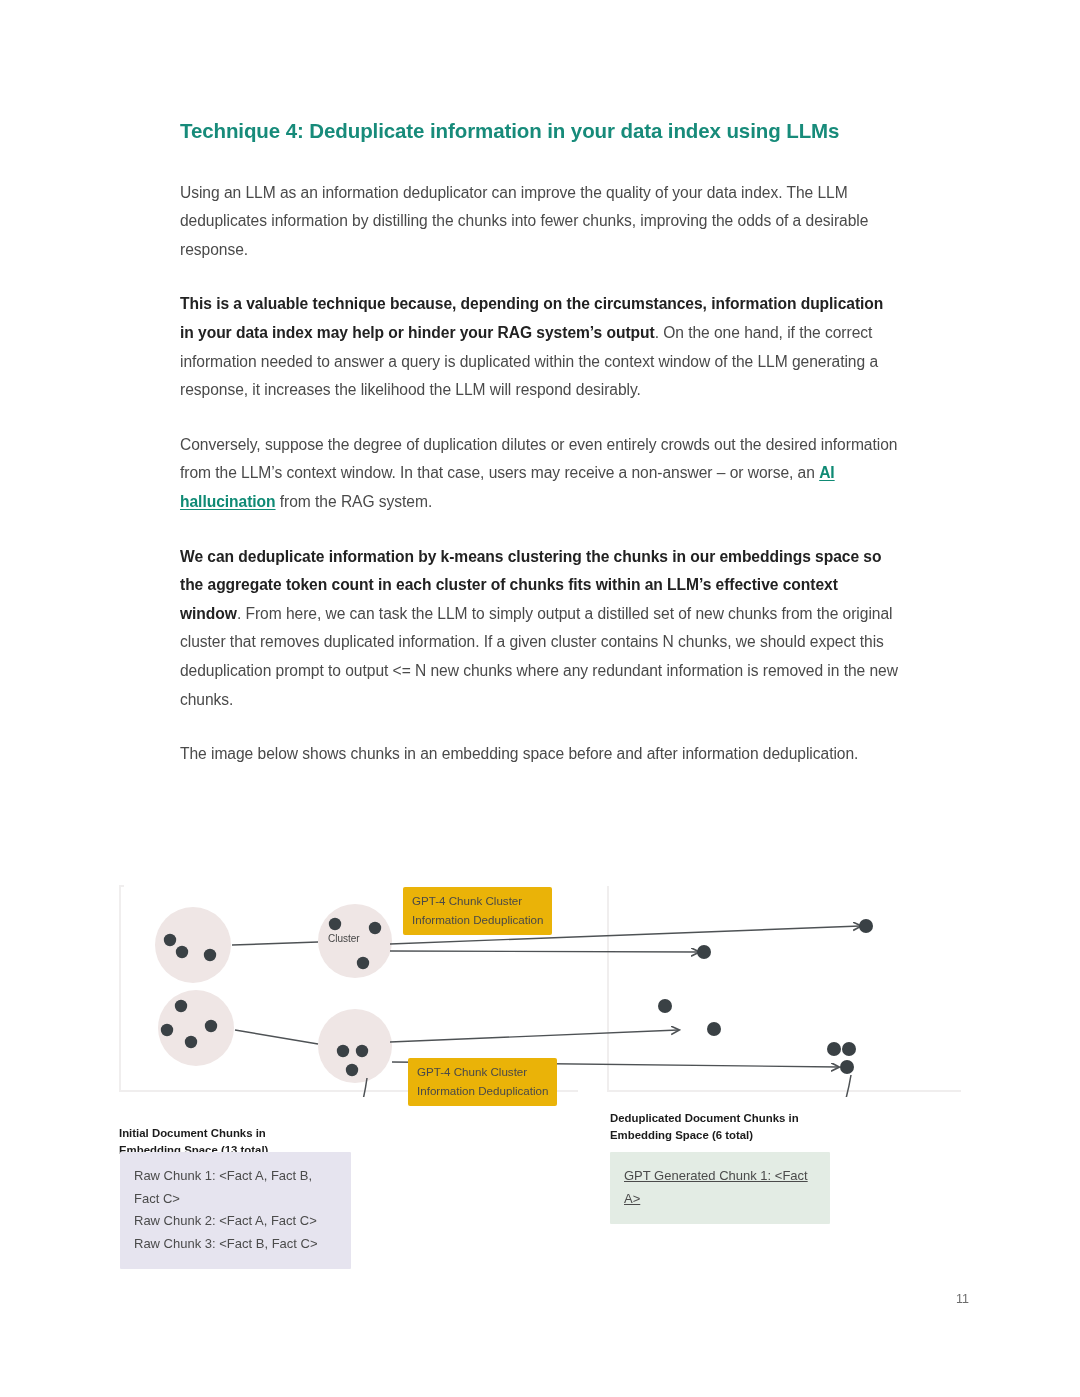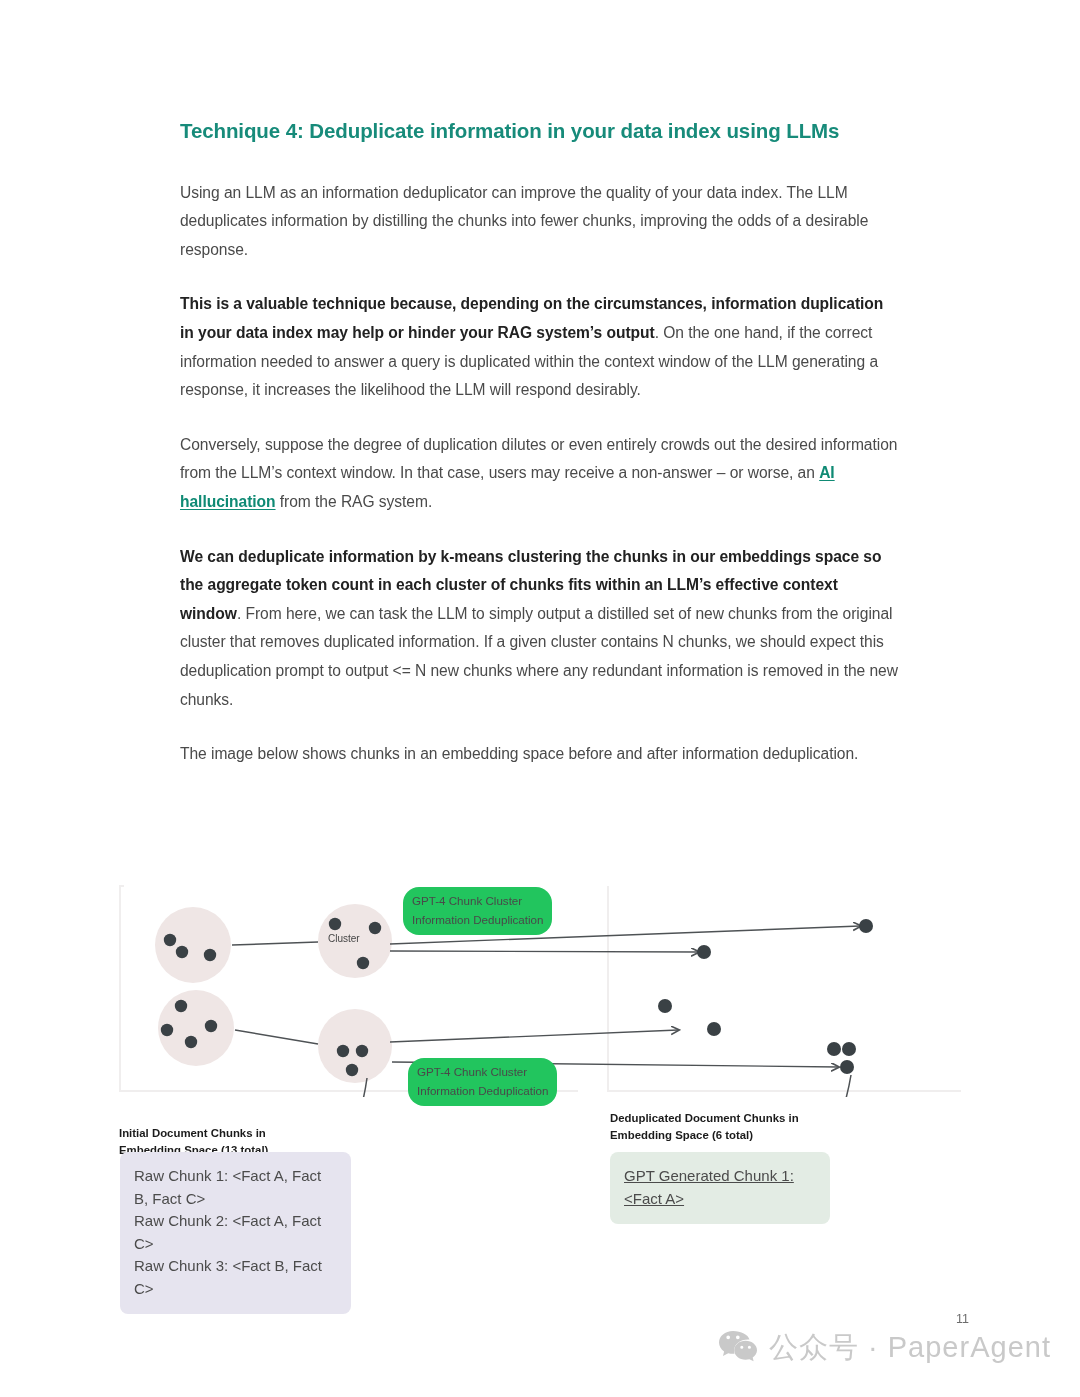--- a/index.html
+++ b/index.html
@@ -76,44 +76,44 @@
     line-height: 17px;
     font-weight: bold;
     color: #1b1b1b;
     white-space: pre-line;
   }
   #caption-left  { left: 1px;   top: 228px; margin-top: 15px; }
   #caption-right { left: 492px; top: 228px; }
 
   .chunk-box {
     position: absolute;
-    border-radius: 8px;
+    border-radius: 1px;
     padding: 13px 14px 14px 14px;
-    font-size: 15px;
+    font-size: 13px;
     line-height: 22.5px;
     color: #4b4b4b;
   }
   #chunkbox-left {
     left: 2px;
     top: 270px;
     width: 203px;
     background: #e6e4ef;
   }
   #chunkbox-right {
     left: 492px;
     top: 270px;
     width: 192px;
     background: #e3ece4;
     text-decoration: underline;
   }
 
   .gpt-tag {
     position: absolute;
-    background: #22c55e;
-    border-radius: 16px;
+    background: #eab308;
+    border-radius: 2px;
     font-size: 11.6px;
     line-height: 18.5px;
     color: #494949;
     padding: 5px 9px 6px 9px;
     white-space: pre-line;
   }
   #gpt-tag-top    { left: 285px; top: 5px; }
   #gpt-tag-bottom { left: 290px; top: 176px; }
 
   .cluster-word {
@@ -124,21 +124,20 @@
     top: 51px;
   }
 
   
   .page-number {
     position: absolute;
     left: 956px;
     top: 1292px;
     font-size: 12.5px;
     color: #6c6c6c;
-    margin-top: 20px;
   }
 
   .watermark {
     position: absolute;
     left: 718px;
     top: 1328px;
     display: flex;
     align-items: center;
     gap: 11px;
     color: #c9c9c9;
@@ -269,23 +268,14 @@
       <div>Raw Chunk 3: &lt;Fact B, Fact C&gt;</div>
     </div>
 
     <div class="chunk-box" id="chunkbox-right">
       <div>GPT Generated Chunk 1: &lt;Fact A&gt;</div>
     </div>
   </div>
 
   <div class="page-number">11</div>
 
-  <div class="watermark">
-    <span>
-      <svg width="40" height="34" viewBox="0 0 40 34" fill="#c9c9c9">
-        <path d="M15 2 C7 2 1 7.2 1 13.6 c0 3.6 2 6.8 5.1 8.9 L5 27 l5.2-2.8 c1.5 .4 3.1 .6 4.8 .6 .5 0 1 0 1.5-.05 C16.2 23.6 16 22.5 16 21.4 16 15.3 22.2 10.4 30 10.4 c.5 0 1 .02 1.5 .06 C30 5.6 23.3 2 15 2 z M10.2 10.2 a1.85 1.85 0 1 1 0-3.7 1.85 1.85 0 0 1 0 3.7 z M19.8 10.2 a1.85 1.85 0 1 1 0-3.7 1.85 1.85 0 0 1 0 3.7 z"></path>
-        <path d="M39 21.3 C39 16 33.9 11.8 27.6 11.8 21.3 11.8 16.2 16 16.2 21.3 c0 5.3 5.1 9.5 11.4 9.5 1.3 0 2.6-.2 3.8-.5 L35.6 32.3 34.7 28.4 C37.3 26.6 39 24.1 39 21.3 z M23.8 19.8 a1.55 1.55 0 1 1 0-3.1 1.55 1.55 0 0 1 0 3.1 z M31.4 19.8 a1.55 1.55 0 1 1 0-3.1 1.55 1.55 0 0 1 0 3.1 z"></path>
-      </svg>
-    </span>
-    <span class="wm-text">公众号 · PaperAgent</span>
-  </div>
 
 </div>
 
 </body></html>

